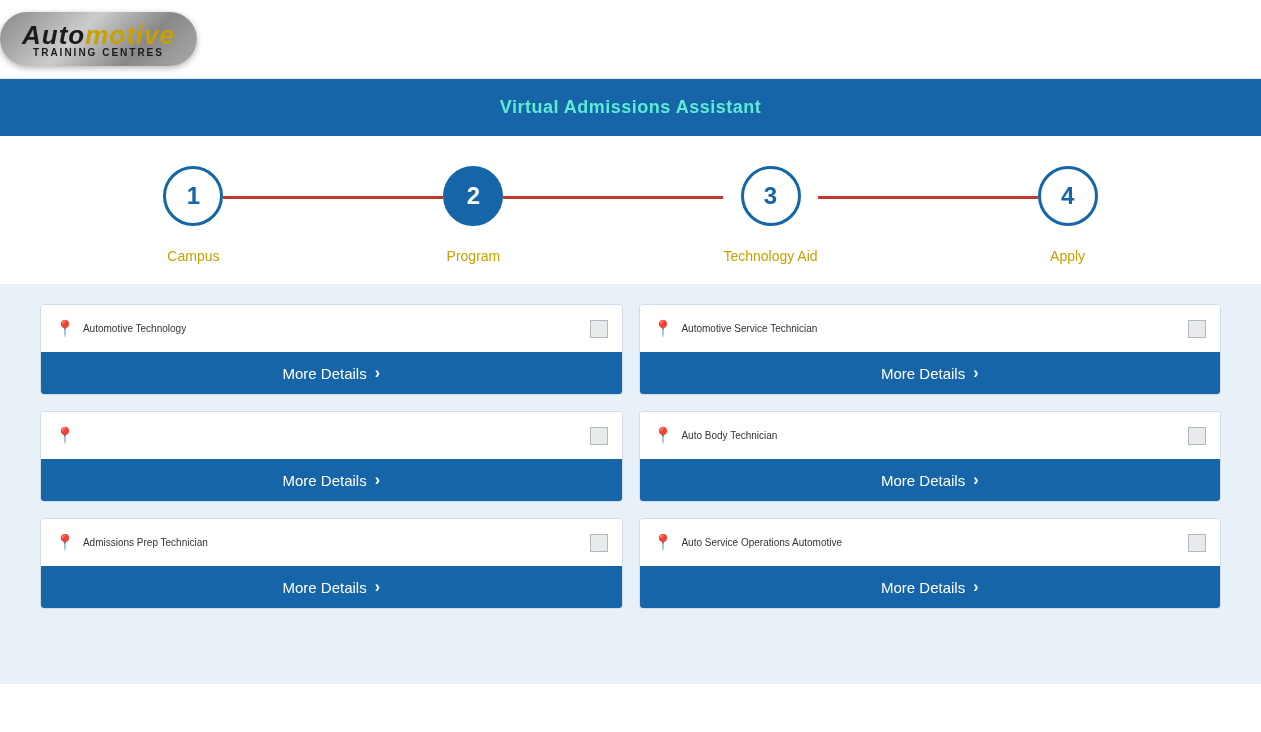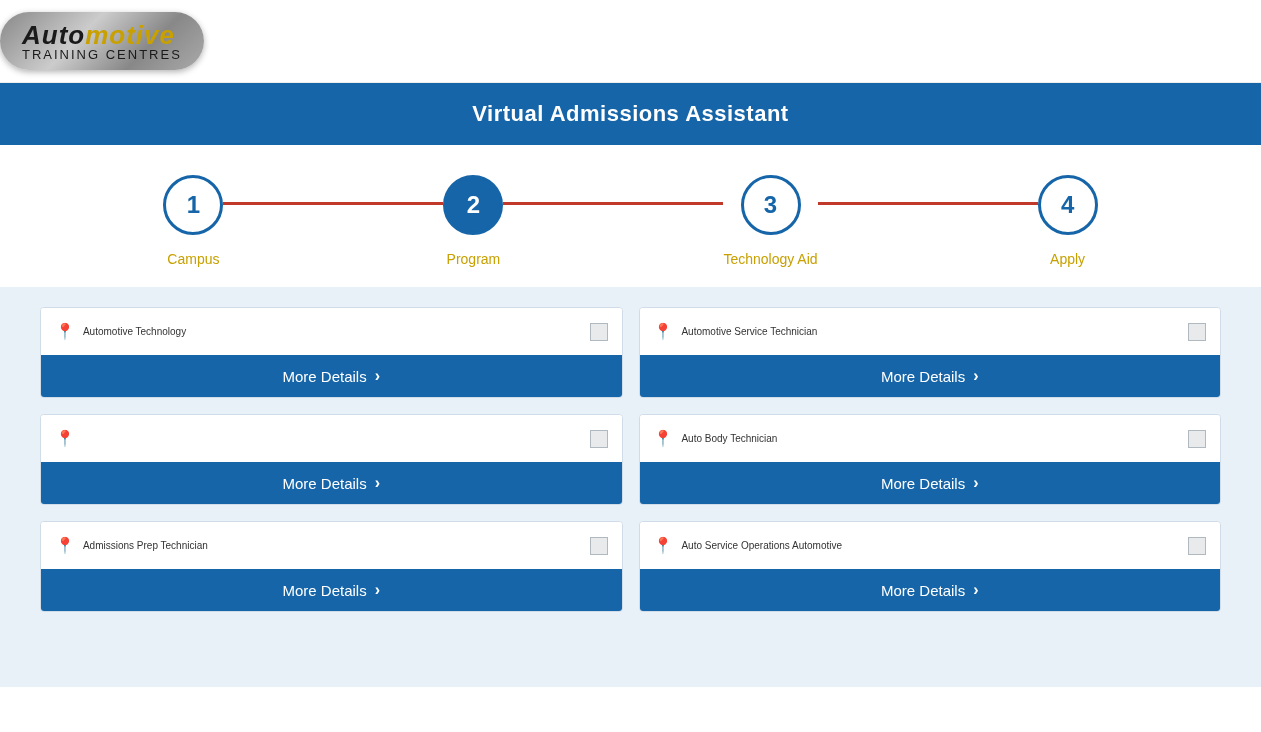--- a/index.html
+++ b/index.html
@@ -29,36 +29,36 @@
       font-style: italic;
     }
     .logo-text-motive {
       font-size: 26px;
       font-weight: 900;
       color: #c8a000;
       letter-spacing: 1px;
       font-style: italic;
     }
     .logo-sub {
-      font-size: 13px;
-      font-weight: normal;
+      font-size: 10px;
+      font-weight: bold;
       color: #1a1a1a;
       letter-spacing: 2px;
       display: block;
       text-align: center;
       margin-top: -4px;
     }
 
     
     .banner {
       background: #1565a8;
-      color: #ffffff;
+      color: #5eead4;
       text-align: center;
       padding: 18px 0;
-      font-size: 22px;
+      font-size: 18px;
       font-weight: bold;
       letter-spacing: 0.5px;
     }
 
     
     .stepper-container {
       display: flex;
       justify-content: center;
       align-items: flex-start;
       padding: 30px 0 20px;
@@ -88,21 +88,21 @@
       font-size: 24px;
       font-weight: bold;
       background: #fff;
       color: #1565a8;
     }
     .step-circle.active {
       background: #1565a8;
       color: #fff;
     }
     .step-label {
-      margin-top: 16px;
+      margin-top: 22px;
       font-size: 14px;
       color: #c8a000;
       font-weight: 500;
     }
     .step-connector {
       width: 220px;
       height: 3px;
       background: #c0392b;
       position: relative;
       top: -18px;

